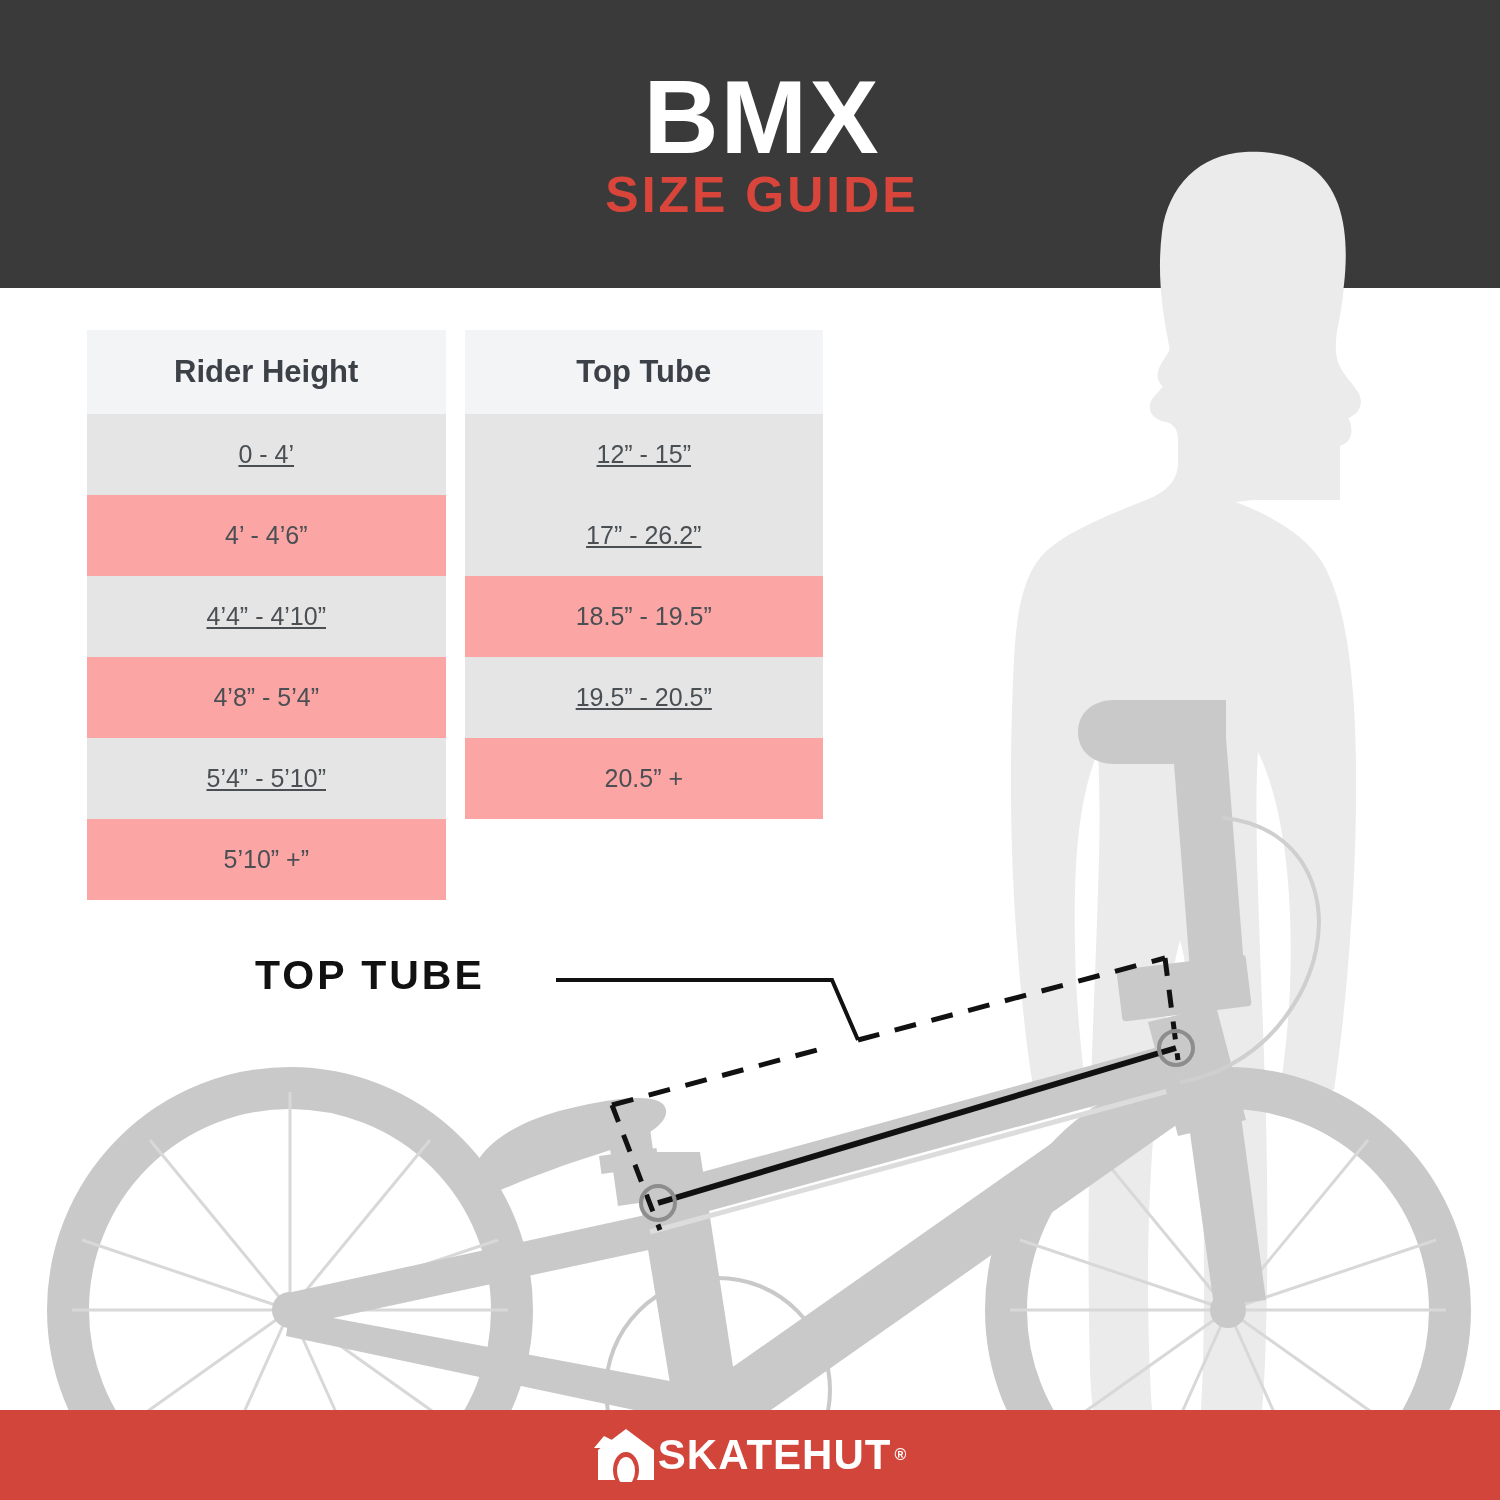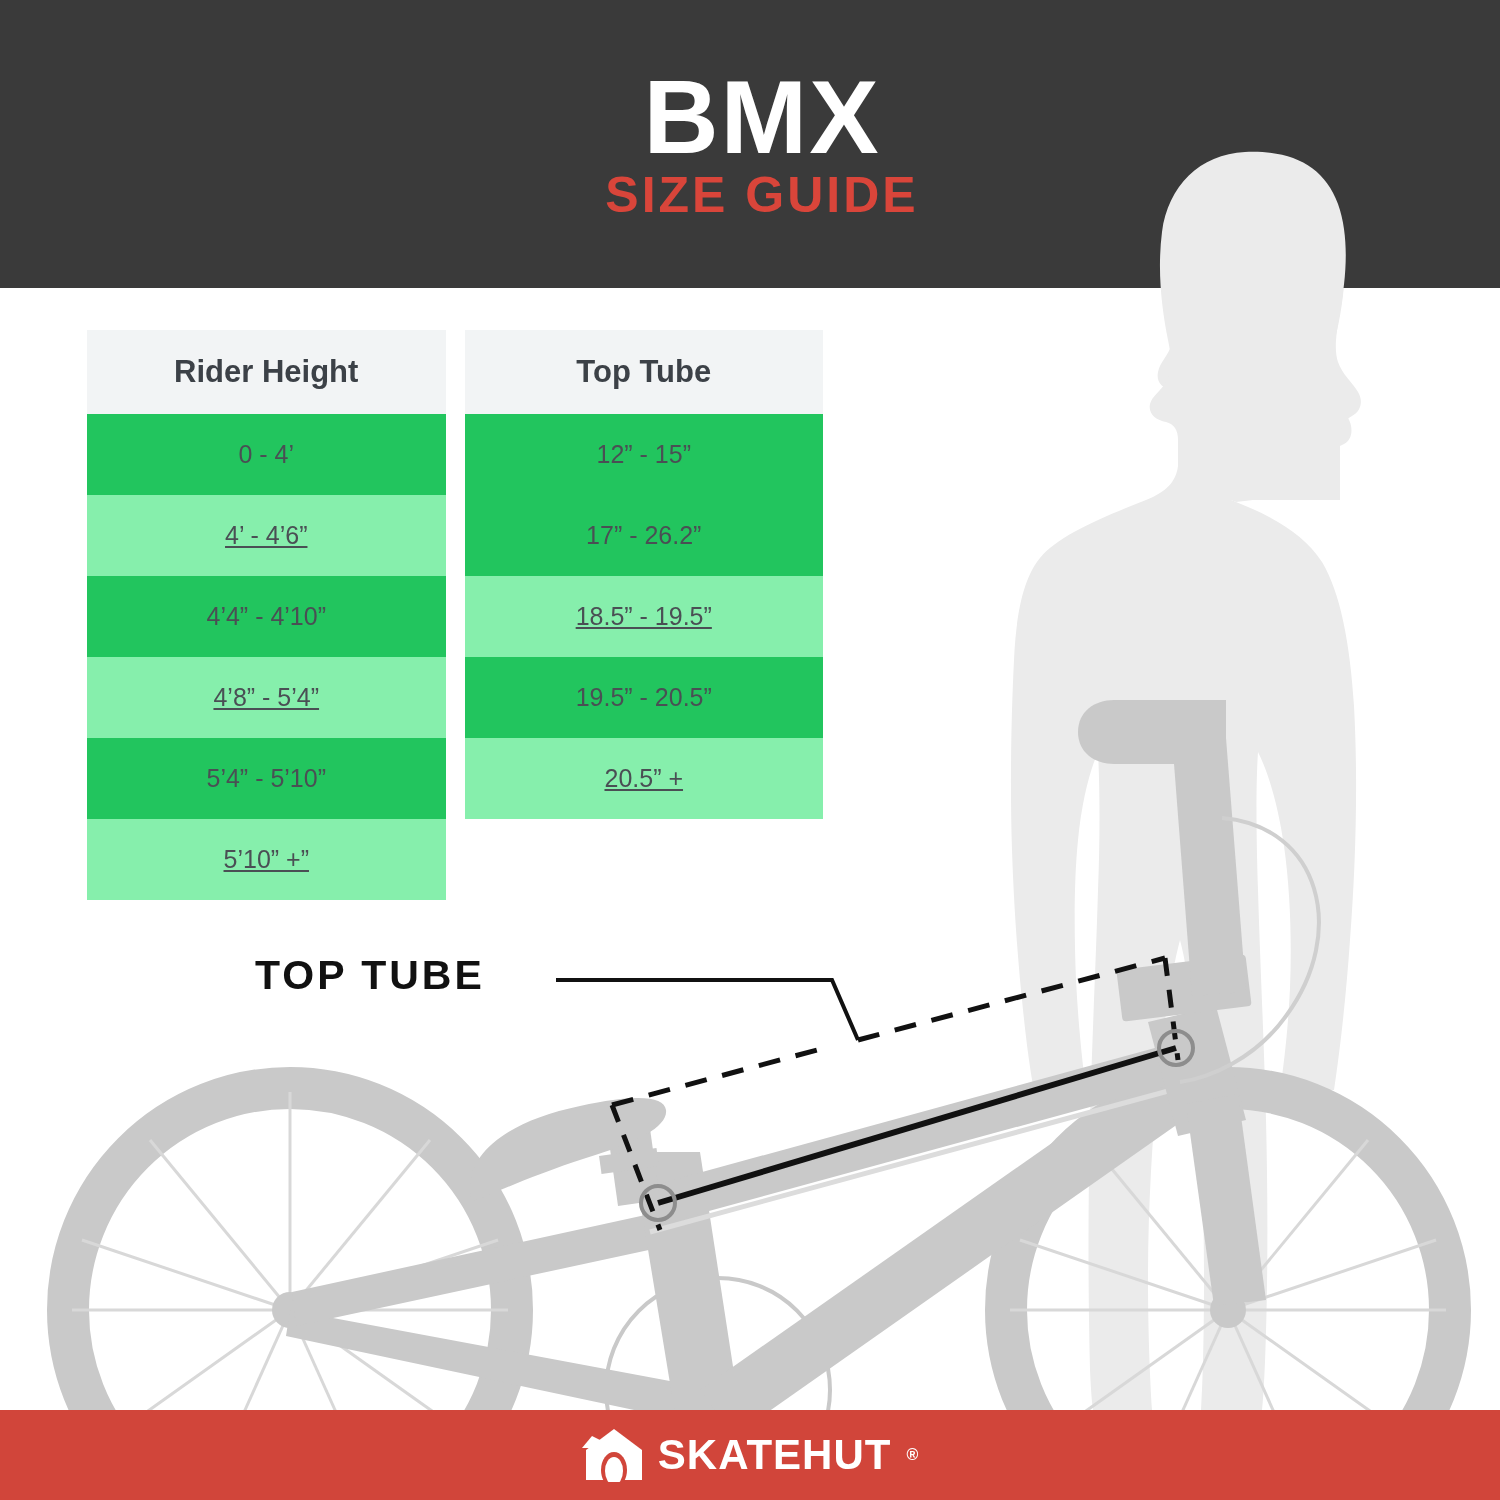--- a/index.html
+++ b/index.html
@@ -50,38 +50,38 @@
   .col{flex:1;display:flex;flex-direction:column;}
   .cell{
     height:81px;display:flex;align-items:center;justify-content:center;
     font-size:25px;color:#4a4f54;
     box-sizing:border-box;
   }
   .cell.head{
     height:84px;font-size:31px;font-weight:bold;color:#3c4147;
     background:#f2f4f5;
   }
-  .cell.odd{background:#22c55e;}
-  .cell.even{background:#86efac;text-decoration:underline;}
+  .cell.odd{background:#e5e5e5;text-decoration:underline;}
+  .cell.even{background:#fca5a5;}
 
   
   .tt-label{
     position:absolute;left:255px;top:952px;
     font-size:41px;font-weight:bold;color:#111111;
     letter-spacing:3px;
   }
 
   
   .footer-band{
     position:absolute;left:0;top:1410px;width:1500px;height:90px;
     background:#d1453a;
   }
   .logo{
     position:absolute;left:0;top:1410px;width:1500px;height:90px;
-    display:flex;align-items:center;justify-content:center;gap:12px;
+    display:flex;align-items:center;justify-content:center;
   }
   .logo-mark{display:block;}
   .logo-text{
     font-size:42px;font-weight:bold;color:#ffffff;
     letter-spacing:1px;position:relative;
   }
   .logo-reg{
     font-size:16px;vertical-align:super;font-weight:bold;color:#ffffff;
     margin-left:3px;
   }

